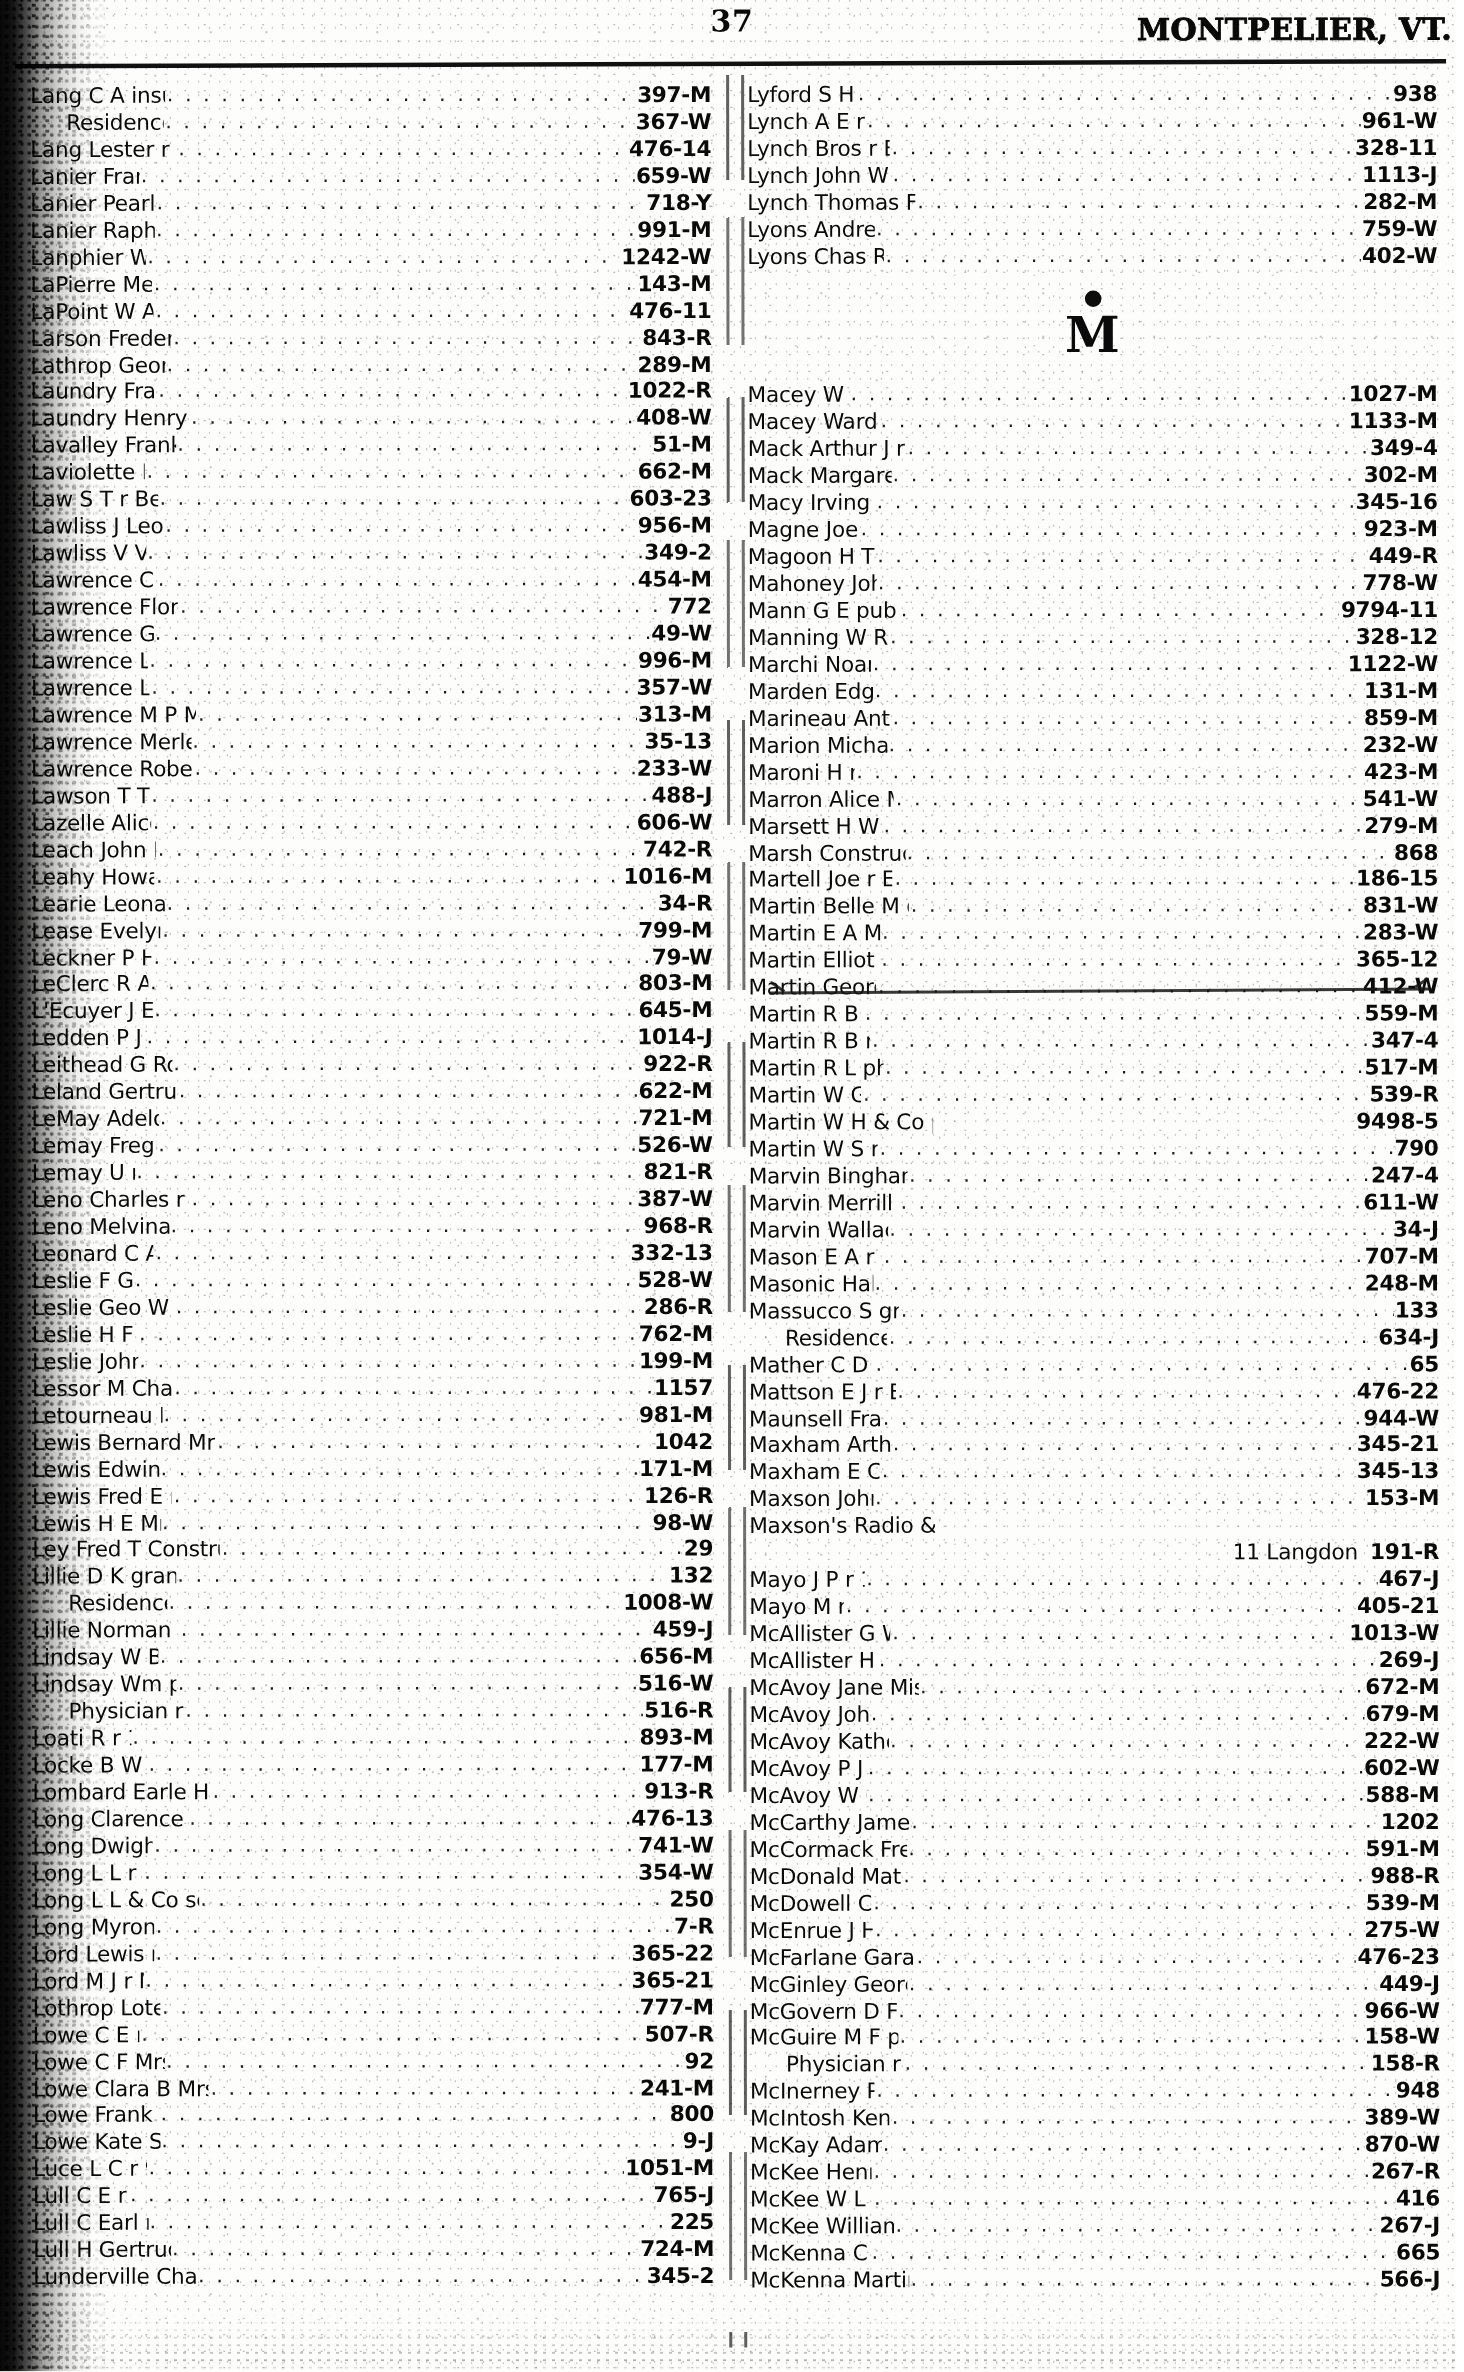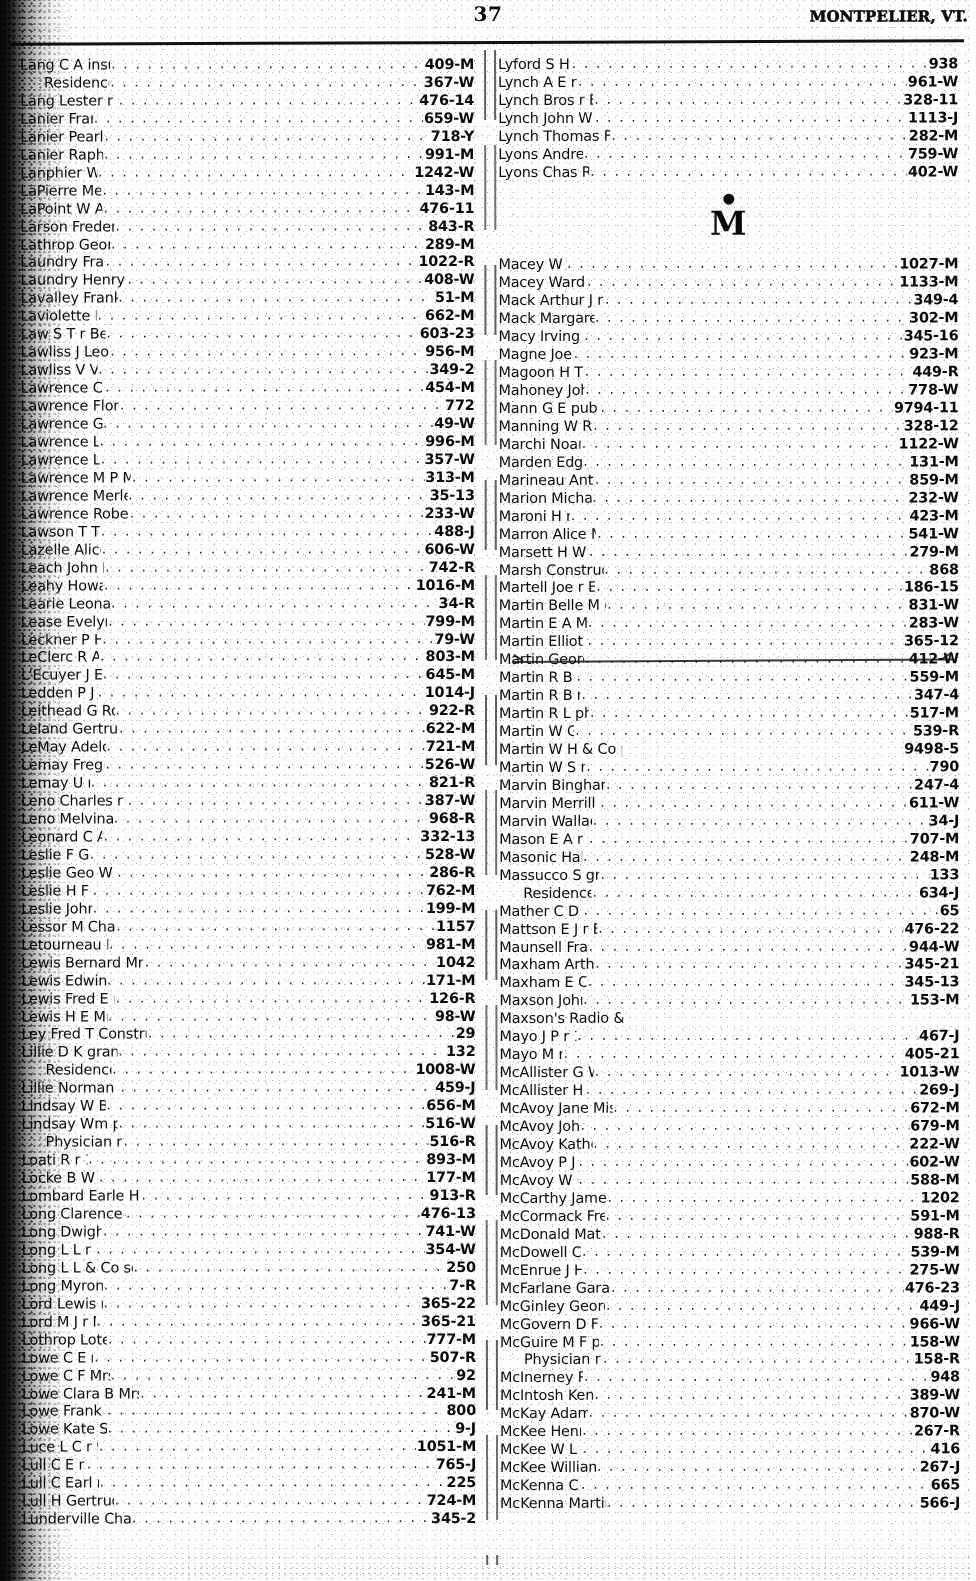--- a/index.html
+++ b/index.html
@@ -106,21 +106,21 @@
     font-family: "DejaVu Serif", serif;
     font-weight: bold;
     font-size: 20px;
     letter-spacing: .5px;
   }
   #header-city {
     position: absolute;
     right: 8px; top: 8px;
     font-family: "DejaVu Serif", serif;
     font-weight: bold;
-    font-size: 15px;
+    font-size: 20px;
     letter-spacing: .2px;
     -webkit-text-stroke: .55px #000;
   }
   #rule {
     position: absolute;
     left: 10px; top: 41px;
     width: 954px;
     height: 3px;
     background: #111;
     z-index: 11;
@@ -271,21 +271,21 @@
     <div id="rule"></div>
 
     <div id="cols">
 
       <div class="col left" id="left-column">
         <div class="colrule"></div>
       <div class="entry-wrap">
             <div class="entry">
               <span class="name">Lang C A insurance 38 State</span>
               <span class="leader">. . . . . . . . . . . . . . . . . . . . . . . . . . . . . . . . . . . . . . . . . . . . . . . . . . . . . . . . . .</span>
-              <span class="num">409-M</span>
+              <span class="num">397-M</span>
             </div>
           </div>
           <div class="entry-wrap">
             <div class="entry indent">
               <span class="name">Residence 14 Spring</span>
               <span class="leader">. . . . . . . . . . . . . . . . . . . . . . . . . . . . . . . . . . . . . . . . . . . . . . . . . . . . . . . . . .</span>
               <span class="num">367-W</span>
             </div>
           </div>
           <div class="entry-wrap">
@@ -1199,20 +1199,26 @@
               <span class="name">Maxson John L r 16 Fuller</span>
               <span class="leader">. . . . . . . . . . . . . . . . . . . . . . . . . . . . . . . . . . . . . . . . . . . . . . . . . . . . . . . . . .</span>
               <span class="num">153-M</span>
             </div>
           </div>
           <div class="entry-wrap">
             <div class="entry noleader">
               <span class="name">Maxson's Radio &amp; Typewriter Ser Sta</span>
               <span class="leader">. . . . . . . . . . . . . . . . . . . . . . . . . . . . . . . . . . . . . . . . . . . . . . . . . . . . . . . . . .</span>
               <span class="num"></span>
+            </div>
+          </div>
+          <div class="entry-wrap">
+            <div class="entry cont">
+              <span class="name">11 Langdon</span>
+              <span class="num">191-R</span>
             </div>
           </div>
           <div class="entry-wrap">
             <div class="entry">
               <span class="name">Mayo J P r 11 Hubbard</span>
               <span class="leader">. . . . . . . . . . . . . . . . . . . . . . . . . . . . . . . . . . . . . . . . . . . . . . . . . . . . . . . . . .</span>
               <span class="num">467-J</span>
             </div>
           </div>
           <div class="entry-wrap">

